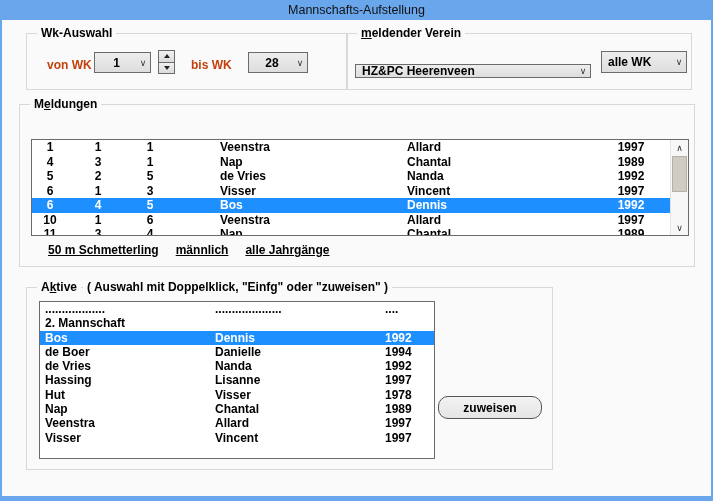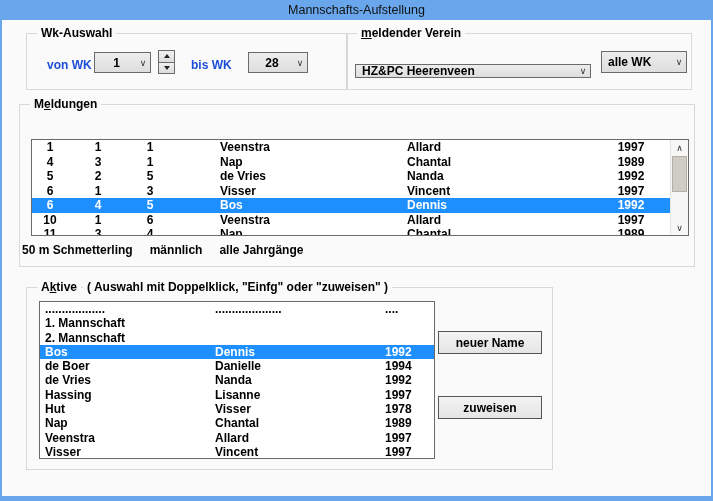--- a/index.html
+++ b/index.html
@@ -11,21 +11,21 @@
   .titlebar{position:absolute;left:0;top:0;width:100%;height:20px;
     display:flex;align-items:center;justify-content:center;text-align:right;}
   .titlebar .title{font-weight:400;font-size:12.5px;color:#111;}
   .content{position:absolute;left:2px;right:2px;top:20px;bottom:5px;background:#FAFAFA;}
 
   .group{position:absolute;border:1px solid #D8D8D8;box-sizing:border-box;}
   .group-label{position:absolute;top:-8px;left:10px;background:#FAFAFA;padding:0 4px;white-space:nowrap;}
   .group-hint{position:absolute;top:-8px;left:56px;background:#FAFAFA;padding:0 4px;white-space:nowrap;}
   .u{text-decoration:underline;}
   .lbl{position:absolute;white-space:nowrap;}
-  .gray{color:#1d4ed8;}
+  .gray{color:#c2410c;}
 
   .combo{position:absolute;height:21px;box-sizing:border-box;border:1px solid #6B6B6B;
     background:linear-gradient(#EDEDED,#DEDEDE);display:flex;align-items:center;cursor:default;}
   .combo .combo-val{flex:1;padding:0 4px 0 6px;white-space:nowrap;overflow:hidden;}
   .combo .combo-val.center{text-align:center;}
   .combo .chev{width:14px;text-align:center;font-size:9px;color:#333;font-weight:400;}
 
   .spinner{position:absolute;width:17px;height:24px;display:flex;flex-direction:column;}
   .spin-btn{flex:1;box-sizing:border-box;border:1px solid #6B6B6B;background:linear-gradient(#F0F0F0,#DCDCDC);
     display:flex;align-items:center;justify-content:center;}
@@ -184,43 +184,38 @@
             </div>
           <div class="scroll-track">
             <div class="scroll-thumb"></div>
           </div>
           <div class="scroll-btn">
               <span>∨</span>
             </div>
         </div>
       </div>
 
-      <div class="footer-line" style="left:2px;top:138px;">
+      <div class="footer-line" style="left:28px;top:138px;text-decoration:underline;">
         <span>50 m Schmetterling</span><span>männlich</span><span>alle Jahrgänge</span>
       </div>
     </div>
 
     <div class="group" style="left:24px;top:267px;width:527px;height:183px;">
       <span class="group-label"><span>A</span><span class="u">k</span><span>tive</span></span>
       <span class="group-hint">( Auswahl mit Doppelklick, "Einfg" oder "zuweisen" )</span>
 
       <div class="listbox" style="left:12px;top:13px;width:396px;height:158px;">
         <div class="list-rows">
 
             <div class="arow">
               <span class="a1">..................</span>
               <span class="a2">....................</span>
               <span class="a3">....</span>
             </div>
 
-            <div class="arow">
-              <span class="a1">1. Mannschaft</span>
-              <span class="a2"></span>
-              <span class="a3"></span>
-            </div>
 
             <div class="arow">
               <span class="a1">2. Mannschaft</span>
               <span class="a2"></span>
               <span class="a3"></span>
             </div>
 
             <div class="arow selected">
               <span class="a1">Bos</span>
               <span class="a2">Dennis</span>
@@ -264,23 +259,20 @@
             </div>
 
             <div class="arow">
               <span class="a1">Visser</span>
               <span class="a2">Vincent</span>
               <span class="a3">1997</span>
             </div>
           </div>
       </div>
 
-      <div class="btn" style="left:411px;top:43px;width:104px;height:23px;">
-        <span>neuer Name</span>
-      </div>
-      <div class="btn" style="left:411px;top:108px;width:104px;height:23px;">
+      <div class="btn" style="left:411px;top:108px;width:104px;height:23px;border-radius:10px;">
         <span>zuweisen</span>
       </div>
     </div>
 
 
   </div>
 </div>
 
 </body></html>

